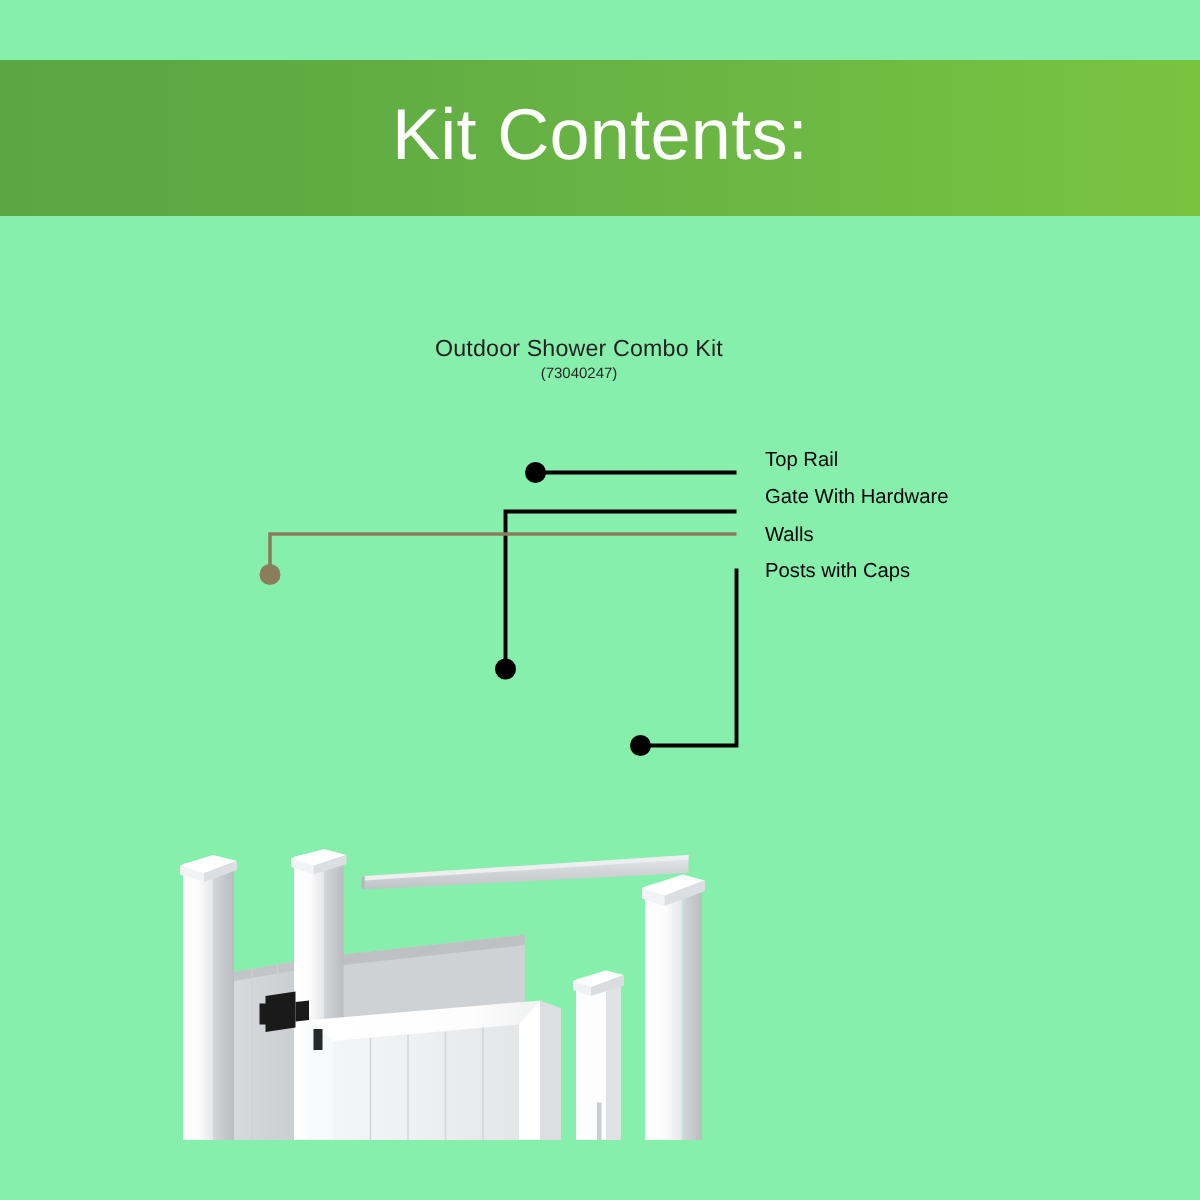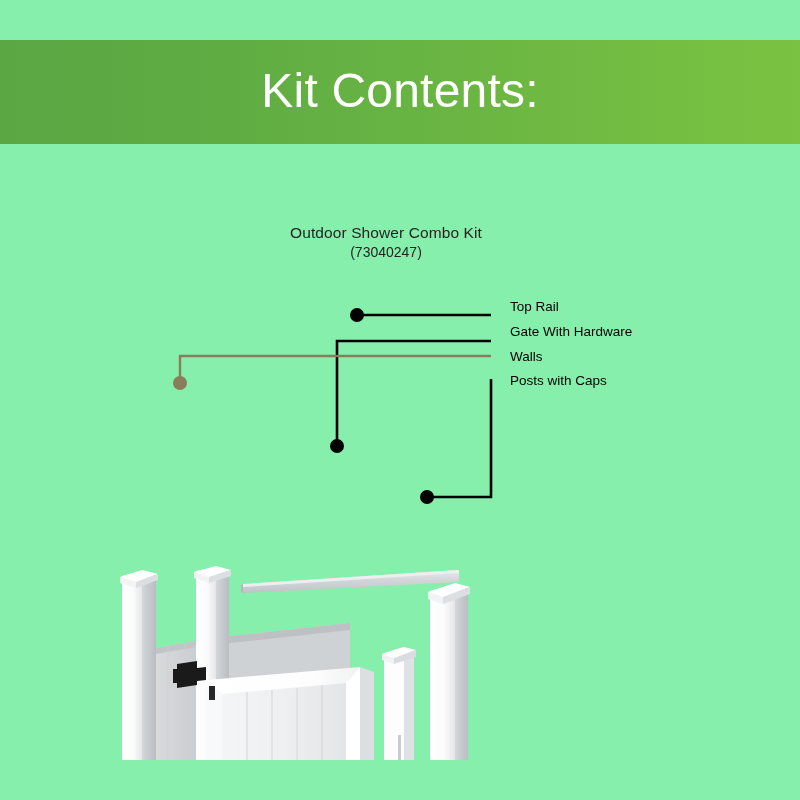--- a/index.html
+++ b/index.html
@@ -54,21 +54,21 @@
   .product-title {
     font-family: "Liberation Sans", sans-serif;
     font-size: 15.5px;
     font-weight: 400;
     color: #231f20;
     letter-spacing: 0.1px;
     line-height: 1.15;
   }
   .product-sku {
     font-family: "Liberation Sans", sans-serif;
-    font-size: 14px;
+    font-size: 10px;
     font-weight: 400;
     color: #231f20;
     margin-top: 2px;
     line-height: 1.15;
   }
 
   
   .stage {
     position: absolute;
     left: 0;

